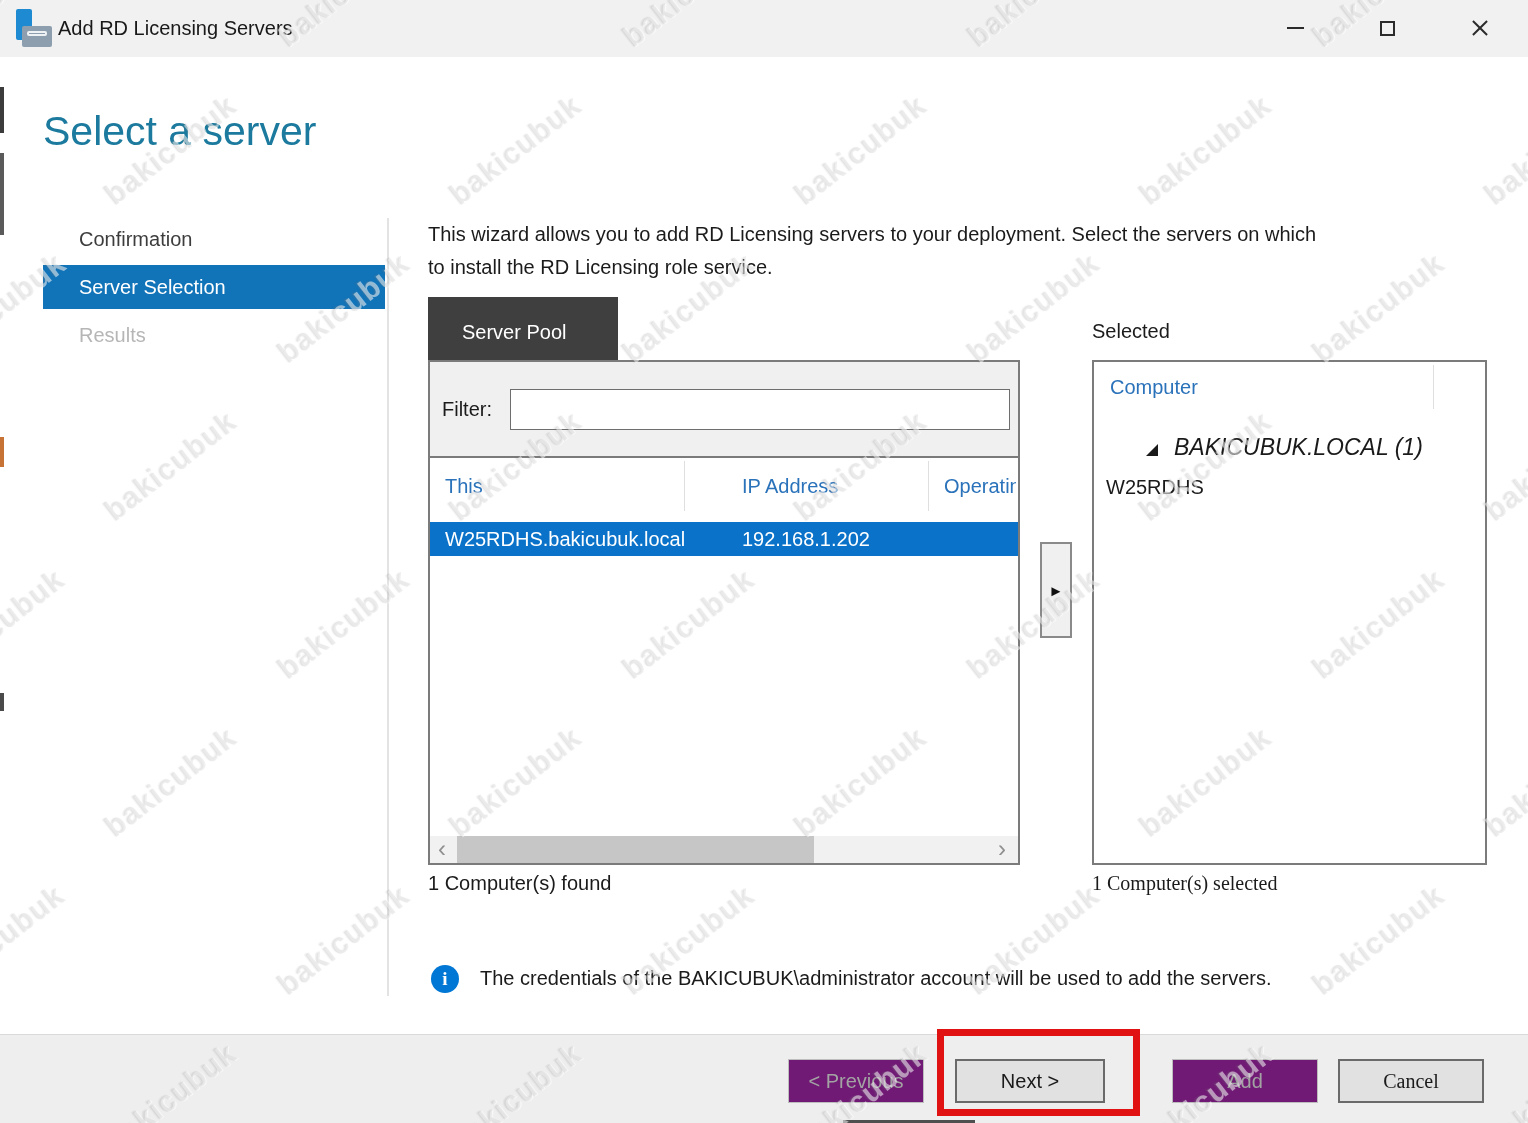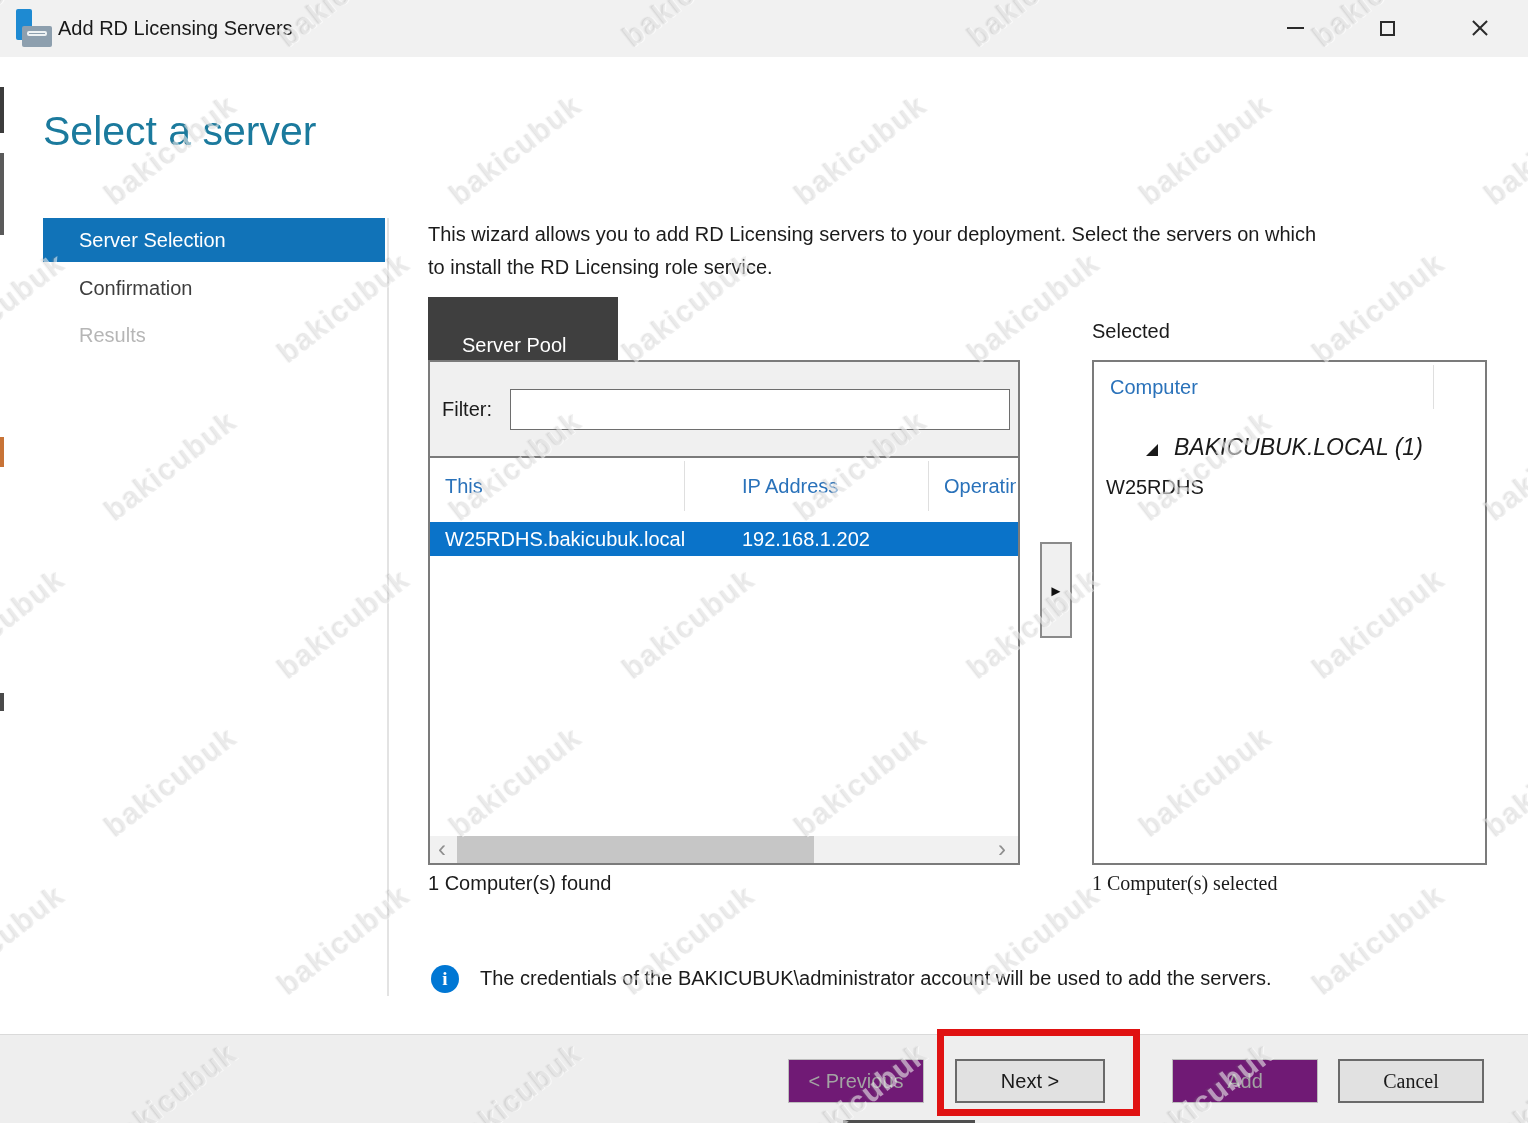--- a/index.html
+++ b/index.html
@@ -35,21 +35,21 @@
   .step.active { background:#1173b8; color:#ffffff; }
   .step.enabled { color:#3d3d3d; height:42px; line-height:42px; }
   .step.disabled { color:#b6b6b6; height:42px; line-height:42px; }
   .v-divider { position:absolute; left:387px; top:218px; width:2px; height:778px; background:#e3e3e3; }
 
   
   .description { position:absolute; left:428px; top:218px; width:1064px; font-size:20px; line-height:33px; color:#1b1b1b; }
 
   
   .pool-tab { position:absolute; left:428px; top:297px; width:190px; height:64px; background:#3f3f3f; color:#ffffff;
-              font-size:20px; display:flex; align-items:flex-end; padding:0 0 4px 34px; }
+              font-size:20px; display:flex; align-items:flex-end; padding:0 0 17px 34px; }
   .pool-panel { position:absolute; left:428px; top:360px; width:592px; height:505px; background:#ffffff; border:2px solid #7b7b7b; overflow:hidden; }
   .filter-strip { position:relative; width:100%; height:96px; background:#f0f0f0; border-bottom:2px solid #7b7b7b; }
   .filter-label { position:absolute; left:12px; top:0; height:94px; line-height:94px; font-size:20px; color:#1b1b1b; }
   .filter-input { position:absolute; left:80px; top:27px; width:500px; height:41px; border:1px solid #6e6e6e; background:#ffffff; font-size:18px; padding:0 8px; outline:none; font-family:"Liberation Sans", sans-serif; }
   .grid-header { position:relative; width:100%; height:57px; }
   .grid-header .col { position:absolute; top:0; height:57px; line-height:57px; font-size:20px; color:#2a72ba; white-space:nowrap; cursor:default; }
   .col-name { left:15px; } .col-ip { left:312px; } .col-os { left:514px; width:72px; overflow:hidden; }
   .col-sep { position:absolute; top:3px; width:1px; height:50px; background:#dfdfdf; }
   .sep1 { left:254px; } .sep2 { left:498px; }
   .grid-body { position:relative; width:100%; height:324px; }
@@ -133,22 +133,22 @@
     <i style="top:30px;height:46px;background:#3c3c3c;"></i>
     <i style="top:96px;height:82px;background:#5a5a5a;"></i>
     <i style="top:380px;height:30px;background:#c87336;"></i>
     <i style="top:636px;height:18px;background:#4a4a4a;"></i>
     <i style="top:988px;height:16px;background:#5a6a8a;"></i>
   </div>
 
   <div class="page-heading">Select a server</div>
 
   <div class="steps">
+    <div class="step enabled">Confirmation</div>
     <div class="step active">Server Selection</div>
-    <div class="step enabled">Confirmation</div>
     <div class="step disabled">Results</div>
   </div>
   <div class="v-divider"></div>
 
   <div class="description">
     <div>This wizard allows you to add RD Licensing servers to your deployment. Select the servers on which</div>
     <div>to install the RD Licensing role service.</div>
   </div>
 
   <div class="pool-tab">Server Pool</div>

